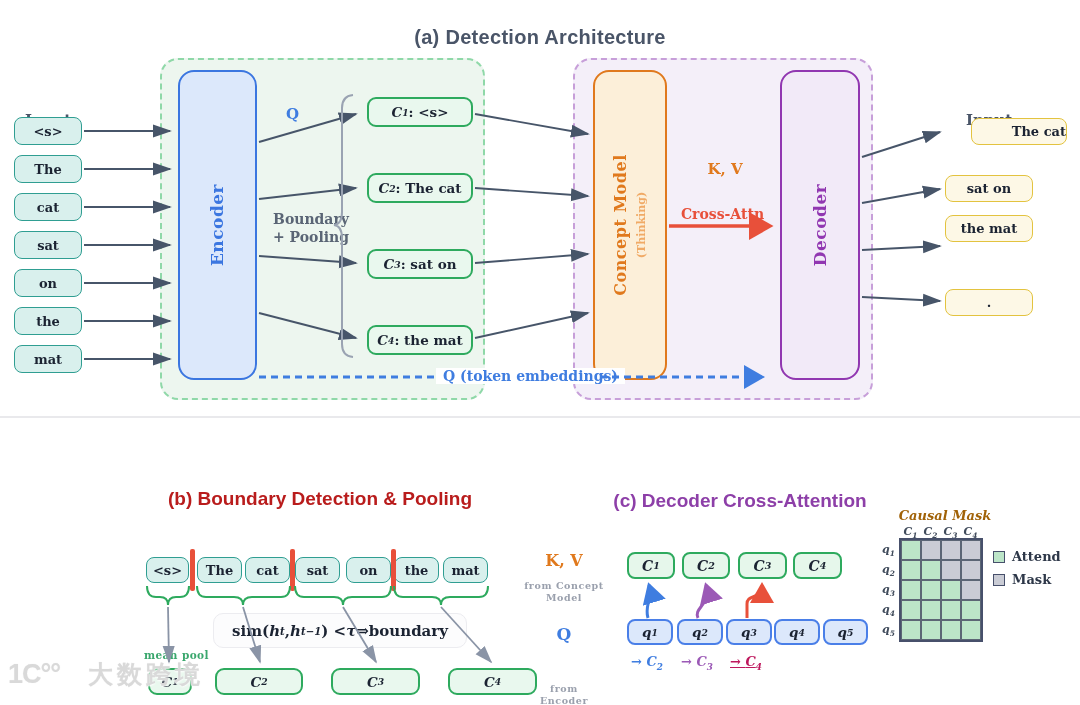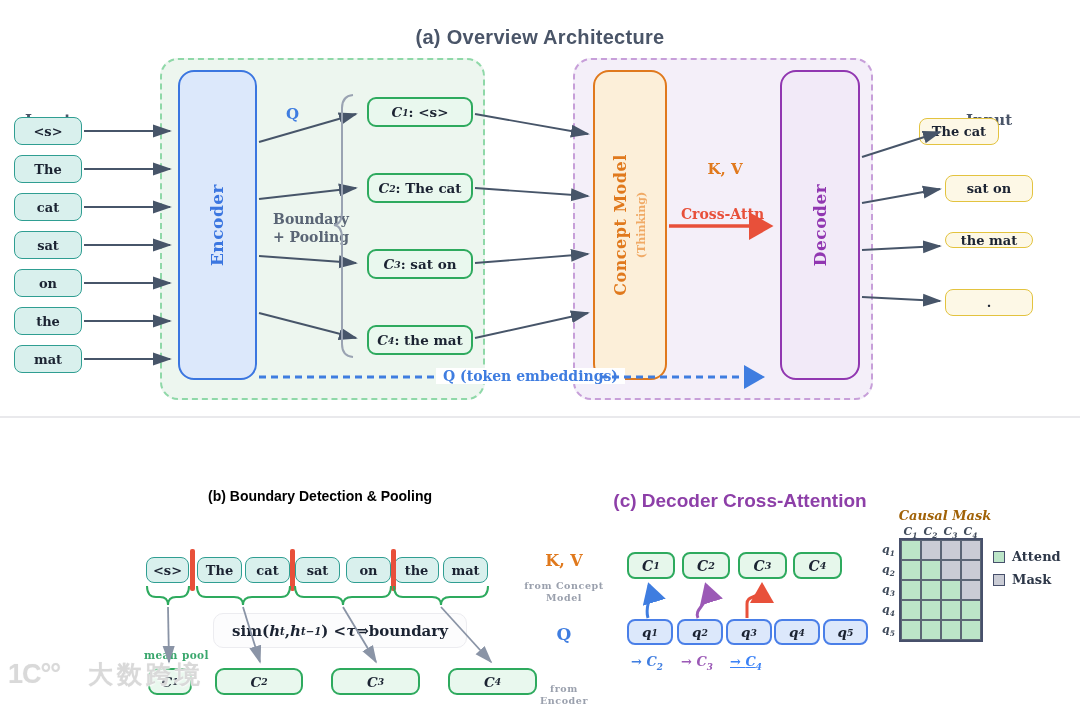--- a/index.html
+++ b/index.html
@@ -3,21 +3,21 @@
 <meta charset="utf-8">
 <style>
   html,body { margin:0; padding:0; background:#ffffff; }
   .canvas { position:relative; width:1080px; height:705px; background:#ffffff;
             font-family:"DejaVu Serif", serif; color:#1b2332; overflow:hidden; }
   .abs { position:absolute; box-sizing:border-box; }
   .ctr { display:flex; align-items:center; justify-content:center; }
 
   .sans { font-family:"Liberation Sans", sans-serif; font-weight:bold; }
   .title-a { font-size:20px; color:#4a5568; letter-spacing:.3px; }
-  .title-b { font-size:14px; color:#000000; }
+  .title-b { font-size:19px; color:#b91c1c; }
   .title-c { font-size:19px; color:#8d3fa8; }
 
   .io-label { font-weight:bold; font-size:15px; color:#4a5568;margin-top:27px; }
 
   .token-teal { border:1.7px solid #2f9e92; background:#d9f0ed; border-radius:8px;
                 font-weight:bold; font-size:13px; }
   .token-yellow { border:1.7px solid #e3c33f; background:#fdf8e6; border-radius:8px;
                   font-weight:bold; font-size:13px; }
   .concept-a { border:2px solid #2eaa5e; background:#e9f8ee; border-radius:9px;
                font-weight:bold; font-size:13.5px; }
@@ -52,21 +52,21 @@
 
   .redbar { background:#e8503a; border-radius:2px; }
 
   .formula-box { border:1px solid #ececf0; background:#fcfcfd; border-radius:10px;
                  font-size:15px; font-weight:bold; white-space:nowrap; }
   .mean-pool { color:#3aa76d; font-weight:bold; font-size:10.5px; letter-spacing:.4px; }
 
   .small-gray { color:#9aa0ad; font-weight:bold; font-size:9.5px; letter-spacing:.6px;
                 text-align:center; line-height:1.25; }
 
-  .map-blue { color:#3f7de0; } .map-purple { color:#9b59b6; } .map-red { color:#3b82f6;text-decoration:underline; }
+  .map-blue { color:#3f7de0; } .map-purple { color:#9b59b6; } .map-red { color:#be185d;text-decoration:underline; }
   .map-lbl { font-size:13px; font-weight:bold; font-style:italic; }
 
   .mask-grid { display:grid; grid-template-columns:repeat(4,20px); grid-auto-rows:20px;
                border:2px solid #47506b; background:#47506b; }
   .mask-cell { border:1px solid #5c6675; box-sizing:border-box; }
   .cell-attend { background:#bce5c8; }
   .cell-mask { background:#caccd5; }
   .legend-swatch { width:12px; height:12px; border:1.6px solid #47506b; box-sizing:border-box; }
   .legend-lbl { font-weight:bold; font-size:13px; color:#2d3748; }
   .mask-title { font-weight:bold; font-size:13px; color:#a16207;font-style:italic; }
@@ -84,21 +84,21 @@
   .wm-text { font-size:25px; letter-spacing:4px; }
 
   svg.overlay { position:absolute; left:0; top:0; width:1080px; height:705px;
                 pointer-events:none; }
 </style>
 </head>
 <body>
 
 <div class="canvas">
 
-  <div class="abs sans title-a" style="left:0;top:26px;width:1080px;text-align:center;">(a) Overview Architecture</div>
+  <div class="abs sans title-a" style="left:0;top:26px;width:1080px;text-align:center;">(a) Detection Architecture</div>
 
   <div class="abs container-green" style="left:160px;top:58px;width:325px;height:342px;"></div>
   <div class="abs container-purple" style="left:573px;top:58px;width:300px;height:342px;"></div>
 
   <div class="abs io-label" style="left:0;top:84px;width:96px;text-align:center;">Input</div>
 
   <div class="abs ctr token-teal" style="left:14px;top:117px;width:68px;height:28px;">
       <span>&lt;s&gt;</span>
     </div>
   <div class="abs ctr token-teal" style="left:14px;top:155px;width:68px;height:28px;">
@@ -169,27 +169,27 @@
   <div class="abs module module-purple" style="left:780px;top:70px;width:80px;height:310px;">
     <div class="vwrap">
         <span class="vtext dec-label">Decoder</span>
       </div>
   </div>
 
   <div class="abs q-embed" style="left:436px;top:368px;">Q (token embeddings)</div>
 
   <div class="abs io-label" style="left:941px;top:84px;width:96px;text-align:center;">Input</div>
 
-  <div class="abs ctr token-yellow" style="left:919px;top:118px;width:80px;height:27px;">
+  <div class="abs ctr token-yellow" style="left:971px;top:118px;width:96px;height:27px;justify-content:flex-end;">
       <span>The cat</span>
     </div>
   <div class="abs ctr token-yellow" style="left:945px;top:175px;width:88px;height:27px;align-items:center;">
       <span>sat on</span>
     </div>
-  <div class="abs ctr token-yellow" style="left:945px;top:232px;width:88px;height:16px;">
+  <div class="abs ctr token-yellow" style="left:945px;top:215px;width:88px;height:27px;">
       <span>the mat</span>
     </div>
   <div class="abs ctr token-yellow" style="left:945px;top:289px;width:88px;height:27px;">
       <span>.</span>
     </div>
 
   <div class="abs divider" style="left:0;top:416px;width:1080px;height:2px;"></div>
 
   <div class="abs sans title-b" style="left:140px;top:488px;width:360px;text-align:center;">(b) Boundary Detection &amp; Pooling</div>
 

